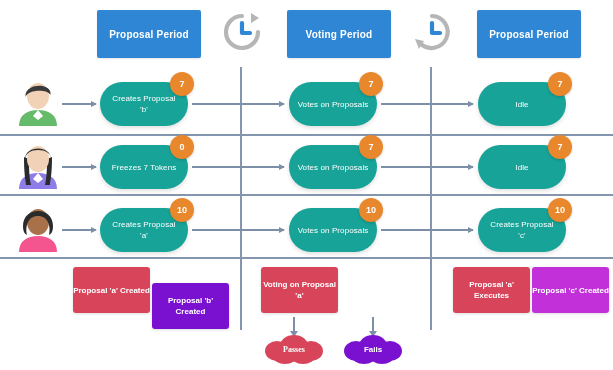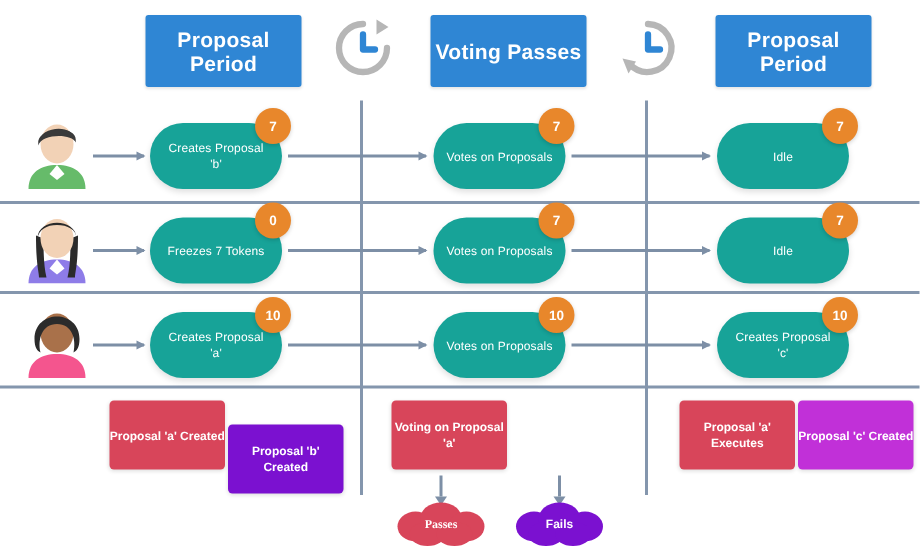--- a/index.html
+++ b/index.html
@@ -12,21 +12,21 @@
   }
   #stage{position:absolute;left:0;top:0;width:613px;height:370px;}
 
   
   .period-box{
     position:absolute;
     width:104px;height:48px;
     background:#2f86d4;
     border-radius:2px;
     color:#ffffff;
-    font-size:14px;
+    font-size:10px;
     font-weight:bold;
     letter-spacing:.2px;
     display:flex;align-items:center;justify-content:center;
     box-shadow:0 1px 2px rgba(0,0,0,.10);
     text-align:center;
   }
 
   
   .clock{position:absolute;width:48px;height:48px;}
 
@@ -116,21 +116,21 @@
   <div class="period-box" style="left:97px;top:10px;">Proposal Period</div>
 
   <div class="clock" style="left:218px;top:8px;">
     <svg width="48" height="48" viewBox="0 0 48 48">
       <path d="M24 8 A16 16 0 1 0 40 24" fill="none" stroke="#b6b6b6" stroke-width="4.2" stroke-linecap="round"></path>
       <path d="M33 5 L41 10 L33 15 Z" fill="#b6b6b6"></path>
       <path d="M24 15 L24 25 L32 25" fill="none" stroke="#2f86d4" stroke-width="4.2" stroke-linecap="round" stroke-linejoin="round"></path>
     </svg>
   </div>
 
-  <div class="period-box" style="left:287px;top:10px;">Voting Passes</div>
+  <div class="period-box" style="left:287px;top:10px;">Voting Period</div>
 
   <div class="clock" style="left:408px;top:8px;">
     <svg width="48" height="48" viewBox="0 0 48 48">
       <path d="M24 8 A16 16 0 1 1 12 35" fill="none" stroke="#b6b6b6" stroke-width="4.2" stroke-linecap="round"></path>
       <path d="M7 31 L16 33 L11 41 Z" fill="#b6b6b6"></path>
       <path d="M24 15 L24 25 L32 25" fill="none" stroke="#2f86d4" stroke-width="4.2" stroke-linecap="round" stroke-linejoin="round"></path>
     </svg>
   </div>
 
   <div class="period-box" style="left:477px;top:10px;">Proposal Period</div>

